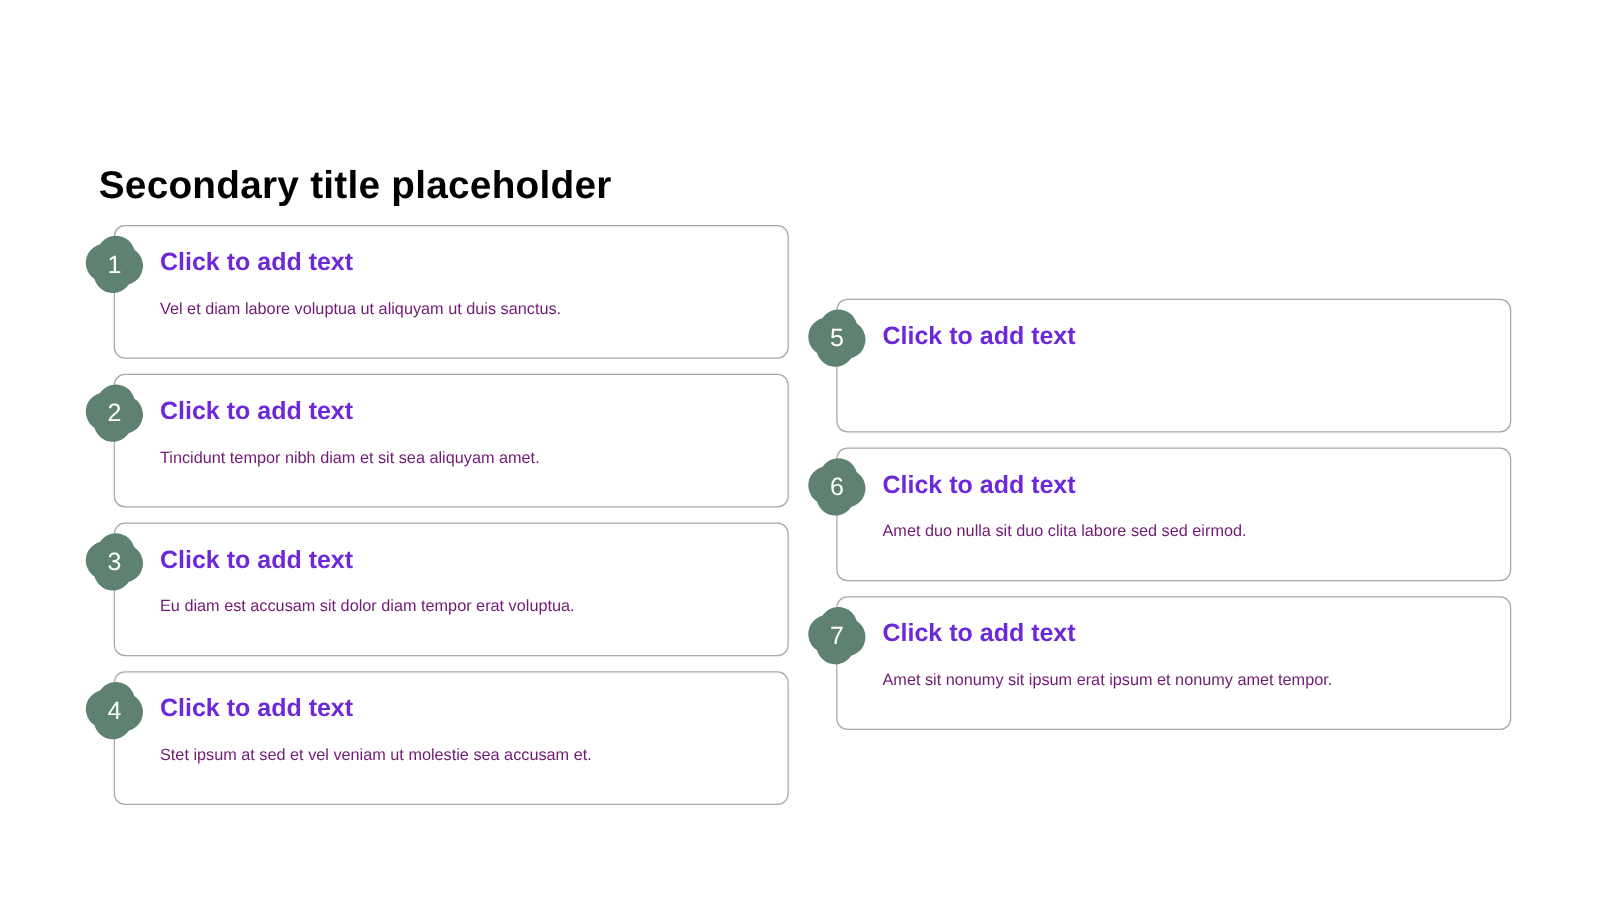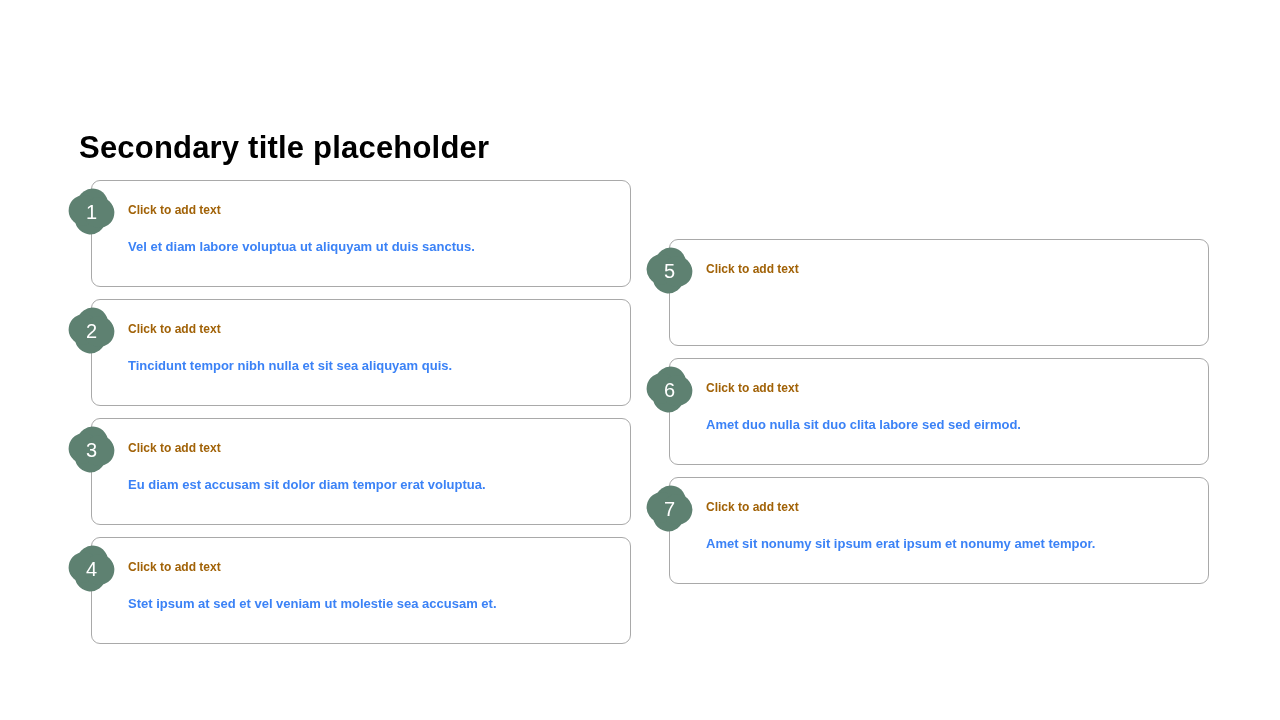--- a/index.html
+++ b/index.html
@@ -64,34 +64,34 @@
     color: #ffffff;
     font-size: 20px;
     font-weight: 400;
     line-height: 1;
     z-index: 1;
   }
   .card-heading {
     position: absolute;
     left: 36px;
     top: 21px;
-    font-size: 12px;
+    font-size: 20px;
     font-weight: 700;
-    color: #a16207;
+    color: #6d28d9;
     line-height: 17px;
     cursor: text;
   }
   .card-body {
     position: absolute;
     left: 36px;
     top: 58px;
     right: 18px;
     font-size: 13px;
-    font-weight: 700;
-    color: #3b82f6;
+    font-weight: 400;
+    color: #701a75;
     line-height: 16px;
     cursor: text;
   }
 </style>
 </head>
 <body>
 
 <div class="slide">
 
   <div class="slide-title">Secondary title placeholder</div>
@@ -118,21 +118,21 @@
         <g fill="#5e8171">
           <circle cx="23" cy="15.5" r="15"></circle>
             <circle cx="23" cy="30.5" r="15"></circle>
           <circle cx="15.5" cy="23" r="15"></circle>
             <circle cx="30.5" cy="23" r="15"></circle>
         </g>
       </svg>
       <span class="num">2</span>
     </div>
     <div class="card-heading">Click to add text</div>
-    <div class="card-body">Tincidunt tempor nibh nulla et sit sea aliquyam quis.</div>
+    <div class="card-body">Tincidunt tempor nibh diam et sit sea aliquyam amet.</div>
   </div>
 
   <div class="card c3">
     <div class="badge">
       <svg viewBox="0 0 46 46">
         <g fill="#5e8171">
           <circle cx="23" cy="15.5" r="15"></circle>
             <circle cx="23" cy="30.5" r="15"></circle>
           <circle cx="15.5" cy="23" r="15"></circle>
             <circle cx="30.5" cy="23" r="15"></circle>

